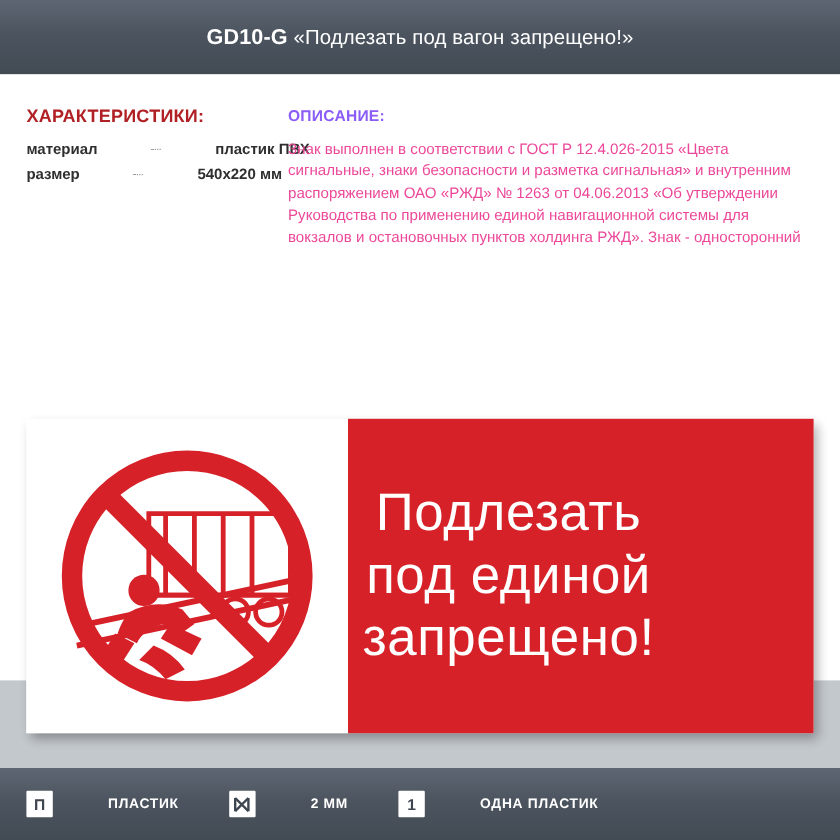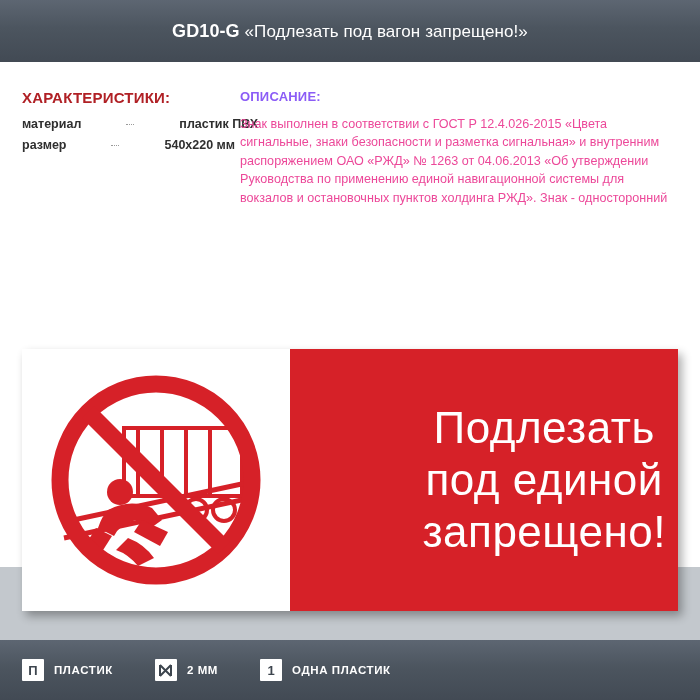--- a/index.html
+++ b/index.html
@@ -67,42 +67,42 @@
     position:absolute; left:22px; top:42px; width:656px; height:262px;
     display:flex; box-shadow: 4px 5px 9px rgba(0,0,0,0.33);
     background:#fff;
   }
   .sign-left {
     width:268px; height:100%; background:#ffffff;
     display:flex; align-items:center; justify-content:center;
   }
   .sign-right {
     flex:1; background:#d62128; display:flex; flex-direction:column;
-    align-items:flex-end; justify-content:center; padding:0 12px;
+    align-items:flex-start; justify-content:center; padding:0 12px;
   }
   .sign-text {
     color:#ffffff; font-size:44px; line-height:52px; text-align:center;
     font-weight:normal; letter-spacing:0.5px;
   }
   .sign-text span { display:block; }
 
   
   .footer {
     position:absolute; left:0; bottom:0; width:700px; height:60px;
     background: linear-gradient(to bottom, #5d6672 0%, #4c555f 45%, #424a54 100%);
     display:flex; align-items:center; padding-left:22px;
   }
   .f-item { display:flex; align-items:center; margin-right:42px; }
   .f-badge {
     width:22px; height:22px; background:#ffffff; color:#3d454e;
     display:flex; align-items:center; justify-content:center;
     font-size:13px; font-weight:bold; margin-right:10px; border-radius:1px;
   }
   .f-label {
-    color:#ffffff; font-size:11.5px; font-weight:bold; letter-spacing:0.6px;
+    color:#ffffff; font-size:11.5px; font-weight:bold; letter-spacing:0.6px;margin-left:36px;
   }
 </style>
 </head>
 <body>
 
 <div class="page">
 
   <div class="header">
     <div class="header-title">
       <span class="code">GD10-G</span>

